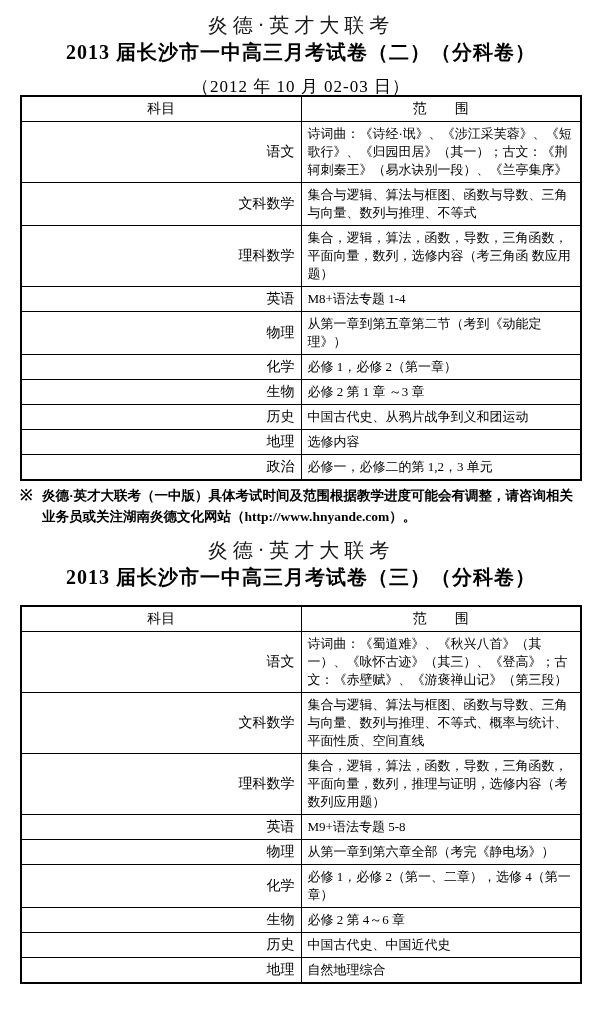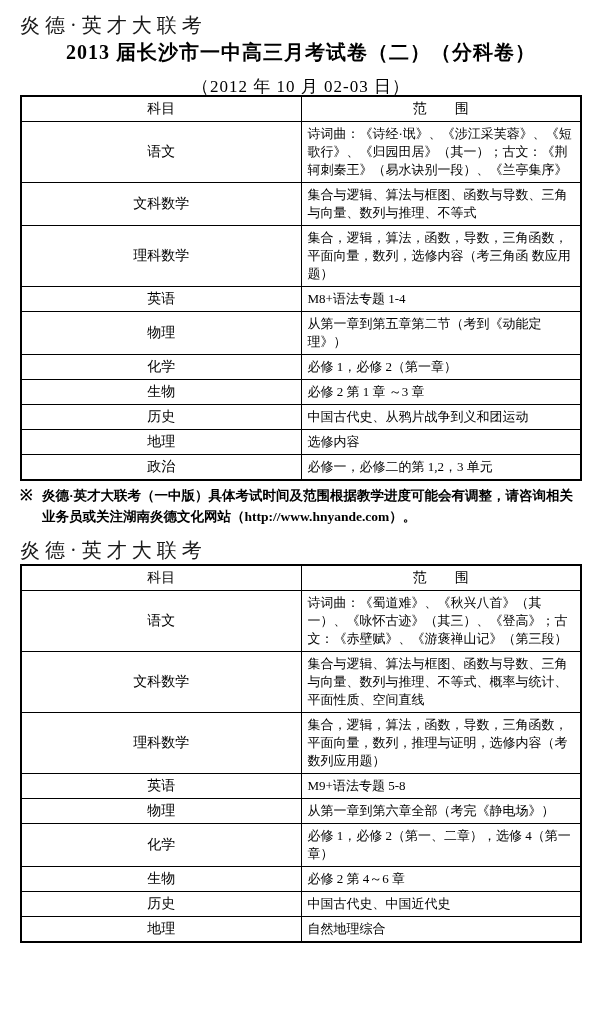--- a/index.html
+++ b/index.html
@@ -6,21 +6,21 @@
   html, body {
     margin: 0; padding: 0;
     width: 602px; height: 1023px;
     background: #ffffff; color: #000000;
     font-family: "Liberation Serif", "DejaVu Serif", serif;
     overflow: hidden;
   }
   .page { padding: 6px 20px 0 20px; width: 602px; }
 
   .brand {
-    text-align: left;
+    text-align: center;
     font-size: 20px;
     letter-spacing: 5px;
     margin-top: 6px;
     color: #1a1a1a;
     font-weight: 500;
   }
   .exam-title {
     text-align: center;
     font-size: 20px;
     font-weight: bold;
@@ -48,21 +48,21 @@
     vertical-align: middle;
   }
   table.scope-table th {
     font-size: 14px;
     font-weight: normal;
     text-align: center;
     padding: 3px 6px;
   }
   td.subject-cell {
     width: 86px;
-    text-align: center;
+    text-align: right;
     font-size: 14px;
   }
   td.scope-cell {
     font-size: 13px;
     text-align: left;
   }
 
   .note {
     display: flex;
     margin-top: 4px;
@@ -140,20 +140,21 @@
     </table>
 
     <div class="note">
       <span class="note-marker">※</span>
       <span class="note-text">炎德·英才大联考（一中版）具体考试时间及范围根据教学进度可能会有调整，请咨询相关业务员或关注湖南炎德文化网站（http://www.hnyande.com）。</span>
     </div>
   </section>
 
   <section class="exam-section section-2">
     <div class="brand">炎德·英才大联考</div>
+    <h1 class="exam-title">2013 届长沙市一中高三月考试卷（三）（分科卷）</h1>
 
     <table class="scope-table">
       <thead>
         <tr>
           <th class="subject-cell">科目</th>
           <th>范　　围</th>
         </tr>
       </thead>
       <tbody>
         <tr>

